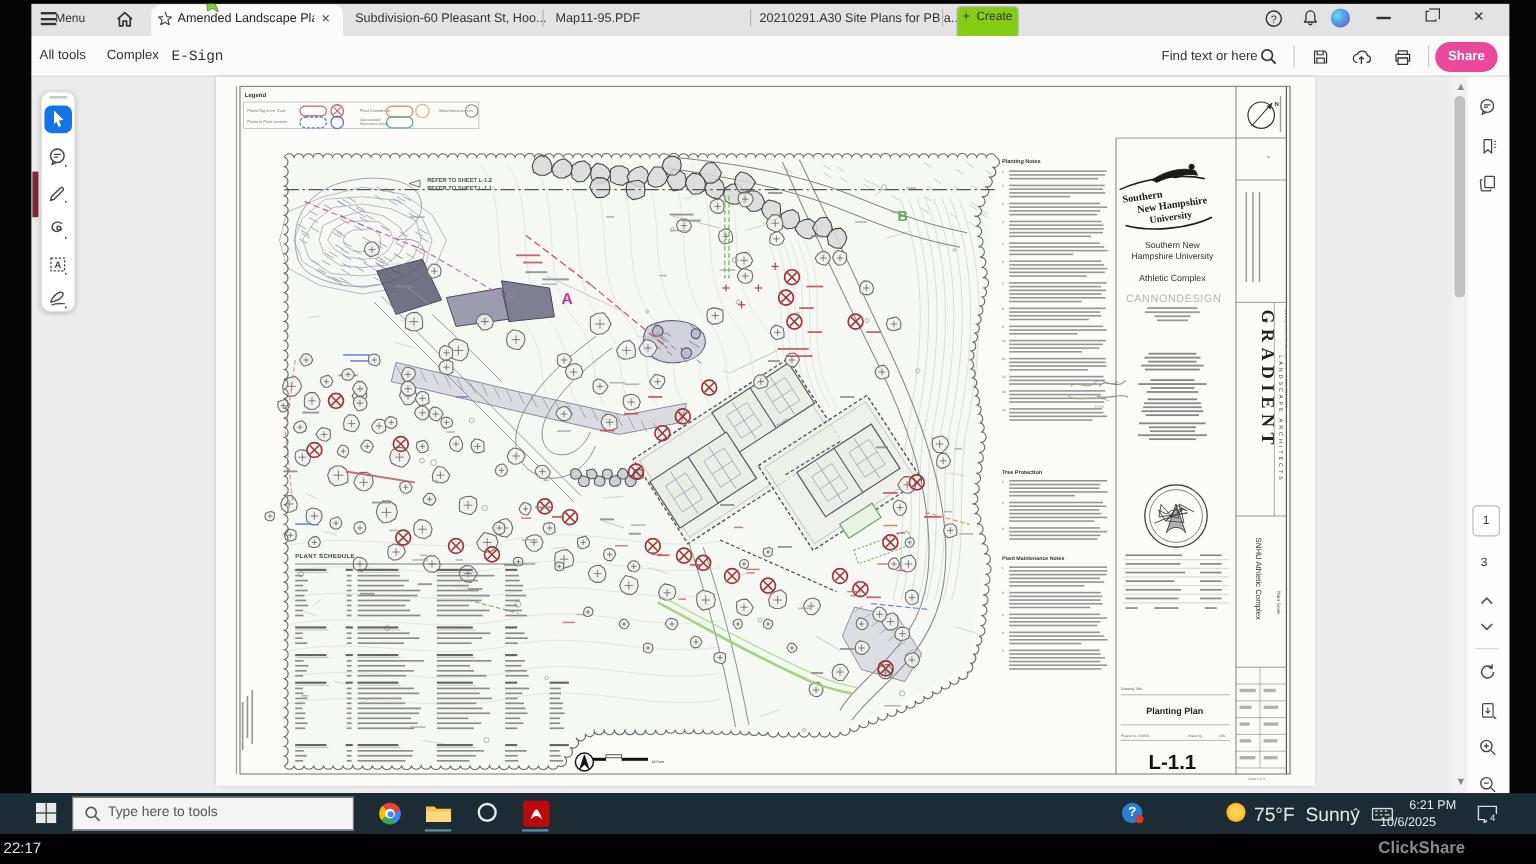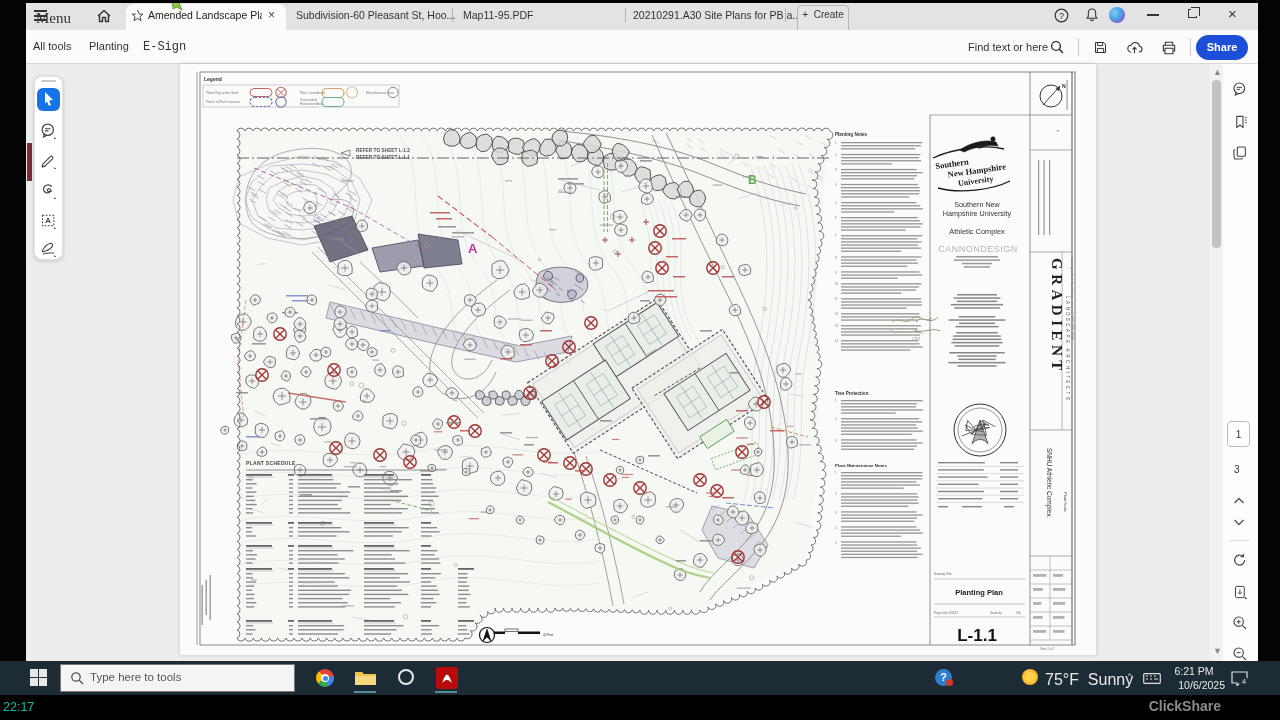--- a/index.html
+++ b/index.html
@@ -4,75 +4,75 @@
 html,body{width:1280px;height:720px;background:#000;overflow:hidden;font-family:"Liberation Sans",sans-serif;position:relative;}
 .abs{position:absolute;}
 </style></head><body>
 
 <div class="abs" style="left:26px;top:3px;width:1232px;height:27px;background:#e3e3e3;"></div>
 <div class="abs" style="left:34px;top:10px;width:13px;height:11px;">
  <div style="height:2px;background:#333;margin-bottom:2.5px;"></div>
     <div style="height:2px;background:#333;margin-bottom:2.5px;"></div>
     <div style="height:2px;background:#333;"></div>
   </div>
-<div class="abs" style="left:36px;top:10px;font-size:15px;color:#333;font-family:Liberation Serif, serif;">Menu</div>
+<div class="abs" style="left:46px;top:10px;font-size:10px;color:#333;">Menu</div>
 <svg class="abs" style="left:96px;top:8px;" width="16" height="16" viewBox="0 0 16 16">
     <path d="M2 8 L8 2.5 L14 8 M3.5 7 L3.5 13.5 L6.5 13.5 L6.5 9.5 L9.5 9.5 L9.5 13.5 L12.5 13.5 L12.5 7" stroke="#333" stroke-width="1.4" fill="none" stroke-linejoin="round"></path>
   </svg>
 <div class="abs" style="left:126px;top:4px;width:160px;height:26px;background:#fbfbfb;border-radius:8px 8px 0 0;"></div>
 <svg class="abs" style="left:131px;top:9px;" width="13" height="13" viewBox="0 0 24 24">
     <path d="M12 2 L15 9 L22 9.5 L16.5 14 L18.5 21.5 L12 17.5 L5.5 21.5 L7.5 14 L2 9.5 L9 9" stroke="#444" stroke-width="1.8" fill="none" stroke-linejoin="round"></path>
   </svg>
 <div class="abs" style="left:148px;top:9px;width:114px;overflow:hidden;white-space:nowrap;font-size:10.5px;color:#222;">Amended Landscape Pla...</div>
 <div class="abs" style="left:268px;top:8px;font-size:12px;color:#444;">×</div>
 <svg class="abs" style="left:170px;top:0px;" width="14" height="12" viewBox="0 0 14 12">
     <path d="M2 0 L8 0 L12 10 L7 7 L3 9 Z" fill="#8dc63f" stroke="#5a8f2a" stroke-width="0.8"></path>
   </svg>
 <div class="abs" style="left:296px;top:9px;font-size:10.5px;color:#333;">Subdivision-60 Pleasant St, Hoo...</div>
 <div class="abs" style="left:452px;top:8px;width:1px;height:14px;background:#b5b5b5;"></div>
 <div class="abs" style="left:463px;top:9px;font-size:10.5px;color:#333;">Map11-95.PDF</div>
 <div class="abs" style="left:625px;top:8px;width:1px;height:14px;background:#b5b5b5;"></div>
 <div class="abs" style="left:633px;top:9px;font-size:10.5px;color:#333;">20210291.A30 Site Plans for PB a...</div>
 <div class="abs" style="left:785px;top:8px;width:1px;height:14px;background:#b5b5b5;"></div>
-<div class="abs" style="left:797px;top:5px;width:52px;height:36px;background:#e5e5e5;border:1px solid #b9b9b9;border-radius:4px;font-size:10px;color:#333;text-align:center;line-height:18px;">+&nbsp;&nbsp;Create</div>
+<div class="abs" style="left:797px;top:5px;width:52px;height:36px;background:#84cc16;border:1px solid #b9b9b9;border-radius:4px;font-size:10px;color:#333;text-align:center;line-height:18px;">+&nbsp;&nbsp;Create</div>
 <svg class="abs" style="left:1054px;top:8px;" width="15" height="15" viewBox="0 0 15 15">
     <circle cx="7.5" cy="7.5" r="6.3" stroke="#333" stroke-width="1.2" fill="none"></circle>
     <text x="7.5" y="10.8" text-anchor="middle" font-size="9" fill="#333" font-family="Liberation Sans">?</text>
   </svg>
 <svg class="abs" style="left:1084px;top:7px;" width="16" height="16" viewBox="0 0 24 24">
     <path d="M12 3 C8.5 3 6.5 6 6.5 9 L6.5 14 L4.5 17 L19.5 17 L17.5 14 L17.5 9 C17.5 6 15.5 3 12 3 Z M10 18.5 a2 2 0 0 0 4 0" stroke="#333" stroke-width="1.6" fill="none" stroke-linejoin="round"></path>
   </svg>
 <div class="abs" style="left:1109px;top:7px;width:16px;height:16px;border-radius:50%;background:radial-gradient(circle at 35% 35%, #7fd0f0 0%, #4aa8e8 40%, #7a5fd0 75%, #9a4fb0 100%);"></div>
 <div class="abs" style="left:1147px;top:14px;width:12px;height:1.6px;background:#333;"></div>
 <div class="abs" style="left:1188px;top:9px;width:9px;height:9px;border:1.4px solid #333;"></div>
 <div class="abs" style="left:1191px;top:7px;width:9px;height:9px;border:1.4px solid #333;border-left:none;border-bottom:none;background:#e3e3e3;"></div>
 <div class="abs" style="left:1228px;top:5px;font-size:15px;color:#333;">×</div>
 
 <div class="abs" style="left:26px;top:30px;width:1232px;height:34px;background:#fbfbfb;border-bottom:1px solid #d8d8d8;"></div>
 <div class="abs" style="left:33px;top:40px;font-size:11px;color:#333;">All tools</div>
-<div class="abs" style="left:89px;top:40px;font-size:11px;color:#333;">Planting</div>
+<div class="abs" style="left:89px;top:40px;font-size:11px;color:#333;">Complex</div>
 <div class="abs" style="left:143px;top:40px;font-size:12px;color:#333;font-family:Liberation Mono, monospace;">E-Sign</div>
 <div class="abs" style="left:968px;top:41px;font-size:11px;color:#333;">Find text or here</div>
 <svg class="abs" style="left:1050px;top:40px;" width="14" height="14" viewBox="0 0 14 14">
     <circle cx="6" cy="6" r="4.4" stroke="#333" stroke-width="1.4" fill="none"></circle>
     <line x1="9.4" y1="9.4" x2="13" y2="13" stroke="#333" stroke-width="1.5"></line>
   </svg>
 <div class="abs" style="left:1078px;top:38px;width:1px;height:18px;background:#ccc;"></div>
 <svg class="abs" style="left:1093px;top:40px;" width="15" height="15" viewBox="0 0 24 24">
     <path d="M4 4 L17 4 L20 7 L20 20 L4 20 Z M7.5 4 L7.5 9 L15.5 9 L15.5 4 M7 20 L7 13.5 L17 13.5 L17 20" stroke="#333" stroke-width="1.6" fill="none" stroke-linejoin="round"></path>
   </svg>
 <svg class="abs" style="left:1126px;top:40px;" width="17" height="16" viewBox="0 0 24 24">
     <path d="M7 18 a5 5 0 0 1 0 -10 a6.5 6.5 0 0 1 12.5 1.5 a4.2 4.2 0 0 1 -1 8.4" stroke="#333" stroke-width="1.6" fill="none"></path>
     <path d="M12 20 L12 11.5 M9 14 L12 11 L15 14" stroke="#333" stroke-width="1.6" fill="none"></path>
   </svg>
 <svg class="abs" style="left:1161px;top:40px;" width="16" height="16" viewBox="0 0 24 24">
     <path d="M6.5 8 L6.5 3.5 L17.5 3.5 L17.5 8 M5 16.5 L3.5 16.5 L3.5 8 L20.5 8 L20.5 16.5 L19 16.5 M6 12.5 L18 12.5 L18 20.5 L6 20.5 Z" stroke="#333" stroke-width="1.6" fill="none" stroke-linejoin="round"></path>
   </svg>
 <div class="abs" style="left:1190px;top:38px;width:1px;height:18px;background:#ccc;"></div>
-<div class="abs" style="left:1196px;top:35px;width:52px;height:25px;background:#1d4ed8;border-radius:13px;color:#fff;font-size:11px;font-weight:bold;text-align:center;line-height:25px;">Share</div>
+<div class="abs" style="left:1196px;top:35px;width:52px;height:25px;background:#ec4899;border-radius:13px;color:#fff;font-size:11px;font-weight:bold;text-align:center;line-height:25px;">Share</div>
 
 <div class="abs" style="left:26px;top:64px;width:1232px;height:597px;background:#ededed;"></div>
 <div class="abs" style="left:27px;top:143px;width:5px;height:38px;background:#7b2b33;"></div>
 
 <div class="abs" style="left:180px;top:64px;width:916px;height:591px;background:#fbfbfa;box-shadow:0 0 4px rgba(0,0,0,0.18);"></div>
 <svg width="916" height="591" viewBox="180 64 916 591" style="position:absolute;left:180px;top:64px;">
     <rect x="180" y="64" width="916" height="591" fill="#fbfbfa"></rect>
     <path d="M 237 131 L 830 131 L 815 300 L 820 470 L 806 558 L 700 610 L 495 608 L 465 638 L 237 638 Z" stroke="none" stroke-width="0" fill="#f4f6f1" stroke-opacity="1.0" fill-opacity="0.7"></path>
     <rect x="200" y="72" width="875" height="573" fill="none" stroke="#8a8a8a" stroke-width="1"></rect>
     <line x1="197.0" y1="72.0" x2="197.0" y2="645.0" stroke="#8a8a8a" stroke-width="0.8" stroke-opacity="1.0"></line>
@@ -1610,21 +1610,21 @@
 <div class="abs" style="left:935px;top:669px;width:17px;height:17px;border-radius:50%;background:#2a7fd4;color:#fff;font-size:11px;font-weight:bold;text-align:center;line-height:17px;">?</div>
 <div class="abs" style="left:946px;top:679px;width:7px;height:7px;border-radius:50%;background:#d43a2a;"></div>
 <div class="abs" style="left:1022px;top:669px;width:16px;height:16px;border-radius:50%;background:radial-gradient(circle,#ffd24a 40%,#f5a623 75%,rgba(245,166,35,0) 100%);"></div>
 <div class="abs" style="left:1045px;top:671px;font-size:16px;color:#e8e8e8;">75°F&nbsp;&nbsp;Sunny</div>
 <div class="abs" style="left:1126px;top:672px;font-size:9px;color:#ddd;">⌃</div>
 <svg class="abs" style="left:1143px;top:673px;" width="18" height="11" viewBox="0 0 18 11">
     <rect x="0.7" y="0.7" width="16.6" height="9.6" rx="1" stroke="#ddd" stroke-width="1.2" fill="none"></rect>
     <path d="M3 3 L5 3 M7 3 L9 3 M11 3 L13 3 M3 6 L5 6 M7 6 L9 6 M11 6 L15 6" stroke="#ddd" stroke-width="1"></path>
   </svg>
 <div class="abs" style="left:1163px;top:665px;width:62px;height:12px;font-size:10.5px;color:#e8e8e8;text-align:center;">6:21 PM</div>
-<div class="abs" style="left:1150px;top:679px;width:75px;height:12px;font-size:10.5px;color:#e8e8e8;text-align:right;">10/6/2025</div>
+<div class="abs" style="left:1150px;top:679px;width:75px;height:12px;font-size:10.5px;color:#e8e8e8;text-align:left;">10/6/2025</div>
 <svg class="abs" style="left:1231px;top:670px;" width="17" height="16" viewBox="0 0 17 16">
     <path d="M1 2 L16 2 L16 13 L9 13 L6 15.5 L6 13 L1 13 Z" stroke="#ddd" stroke-width="1.2" fill="none"></path>
   </svg>
 <div class="abs" style="left:1239px;top:677px;width:10px;height:10px;border-radius:50%;background:#1d2c34;color:#ddd;font-size:8px;text-align:center;line-height:10px;">4</div>
 
 <div class="abs" style="left:0;top:695px;width:1280px;height:25px;background:#000;"></div>
-<div class="abs" style="left:3px;top:700px;font-size:12.5px;color:#14b8a6;">22:17</div>
+<div class="abs" style="left:3px;top:700px;font-size:12.5px;color:#e5e5e5;">22:17</div>
 <div class="abs" style="left:0;top:698px;width:1221px;text-align:right;font-size:14px;font-weight:bold;color:#8a8a8a;">ClickShare</div>
 
 </body></html>

